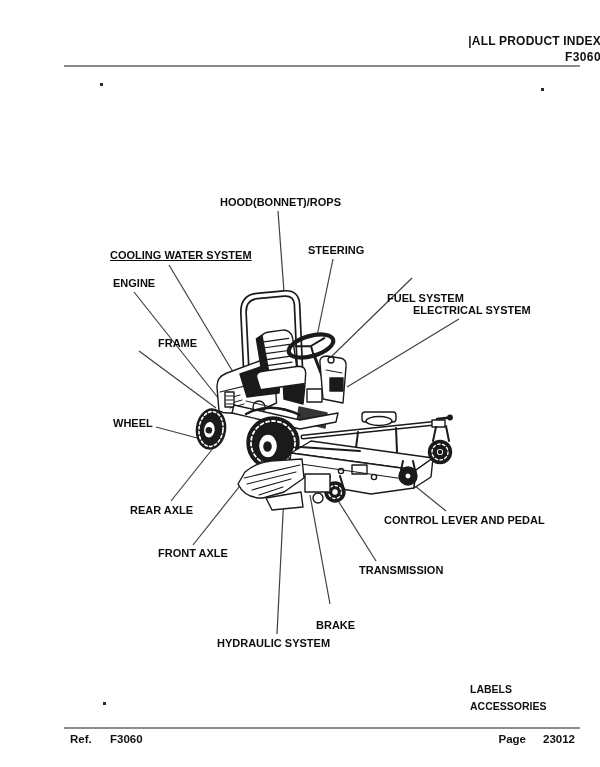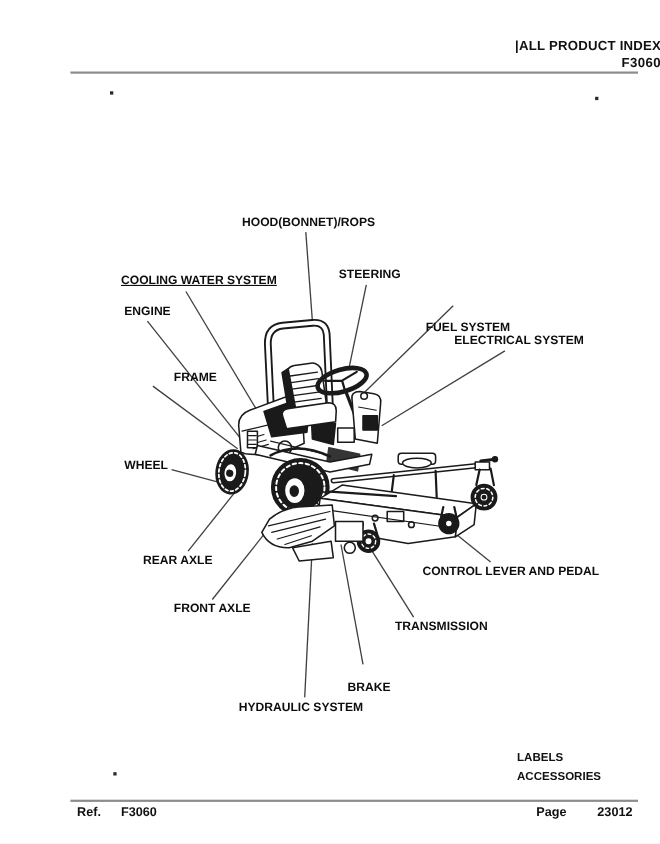--- a/index.html
+++ b/index.html
@@ -18,21 +18,21 @@
   #diagram{position:absolute;left:0;top:0;}
   #labels-layer .part-label{
     position:absolute;font-size:11px;font-weight:700;white-space:nowrap;
     color:#0d0d0d;letter-spacing:0;cursor:pointer;
   }
   .index-links{position:absolute;left:470px;top:681px;font-size:10.5px;font-weight:700;line-height:17px;}
   .index-links div{cursor:pointer;white-space:nowrap;}
   .footer{position:absolute;left:0;top:733px;width:600px;font-size:11.5px;font-weight:700;}
   .footer .ref-label{position:absolute;left:70px;text-align:center;}
   .footer .ref-value{position:absolute;left:110px;}
-  .footer .page-group{position:absolute;right:25px;display:flex;gap:28px;}
+  .footer .page-group{position:absolute;right:25px;display:flex;gap:17px;}
 </style>
 </head>
 <body>
 
 <div class="page">
 
   <div class="header">
     <div class="title">|ALL PRODUCT INDEX</div>
     <div class="model">F3060</div>
   </div>

